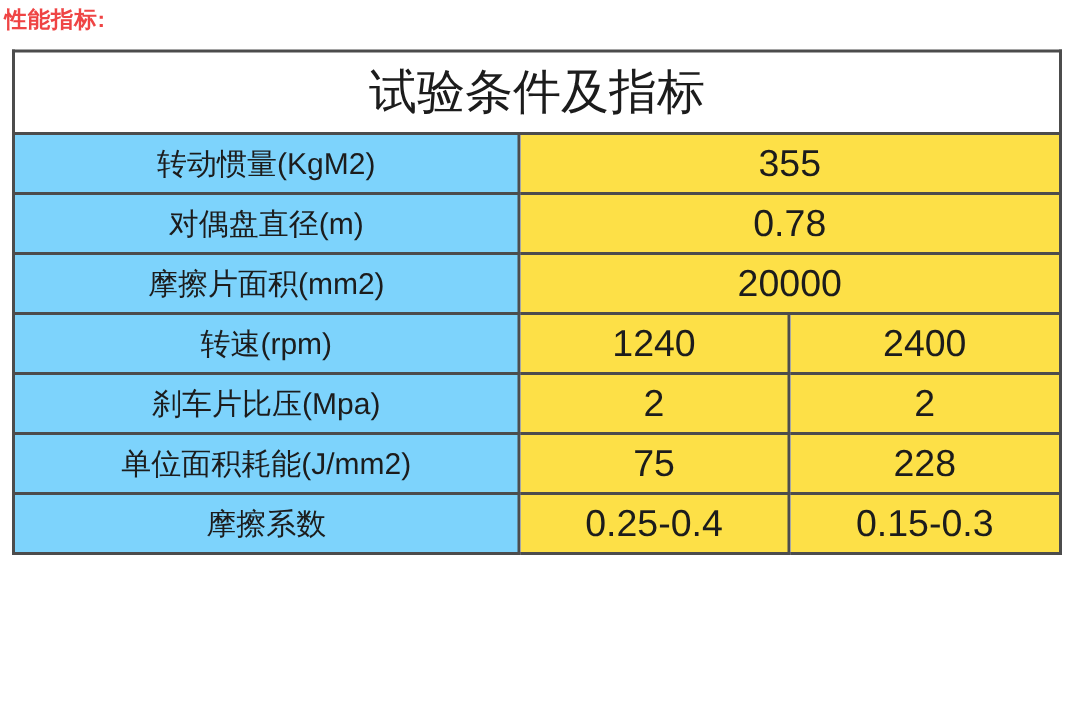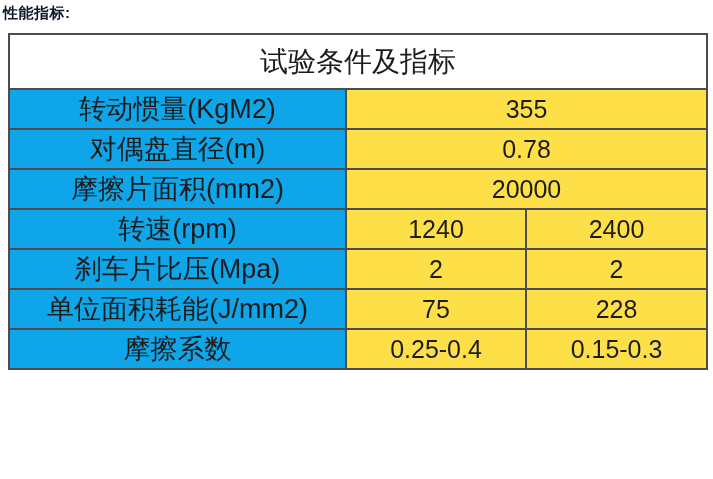--- a/index.html
+++ b/index.html
@@ -15,21 +15,21 @@
     position: relative;
     width: 713px;
     height: 479px;
   }
   .heading {
     position: absolute;
     left: 3px;
     top: 4px;
     font-size: 15px;
     font-weight: bold;
-    color: #0f172a;
+    color: #ef4444;
     letter-spacing: 0.5px;
   }
   table.spec {
     position: absolute;
     left: 8px;
     top: 33px;
     width: 698px;
     border-collapse: collapse;
     table-layout: fixed;
   }
@@ -37,27 +37,27 @@
     border: 2px solid #4c4c4c;
     text-align: center;
     vertical-align: middle;
     color: #1c1c1c;
     padding: 0;
     overflow: hidden;
     white-space: nowrap;
   }
   td.title-cell {
     height: 53px;
-    font-size: 28px;
+    font-size: 32px;
     background: #ffffff;
   }
   td.label-cell {
-    background: #0ea5e9;
+    background: #7dd3fc;
     height: 38px;
-    font-size: 27px;
+    font-size: 20px;
   }
   td.val-cell {
     background: #fde047;
     height: 38px;
     font-size: 25px;
   }
   col.c-label { width: 337px; }
   col.c-v1    { width: 180px; }
   col.c-v2    { width: 181px; }
 </style>

